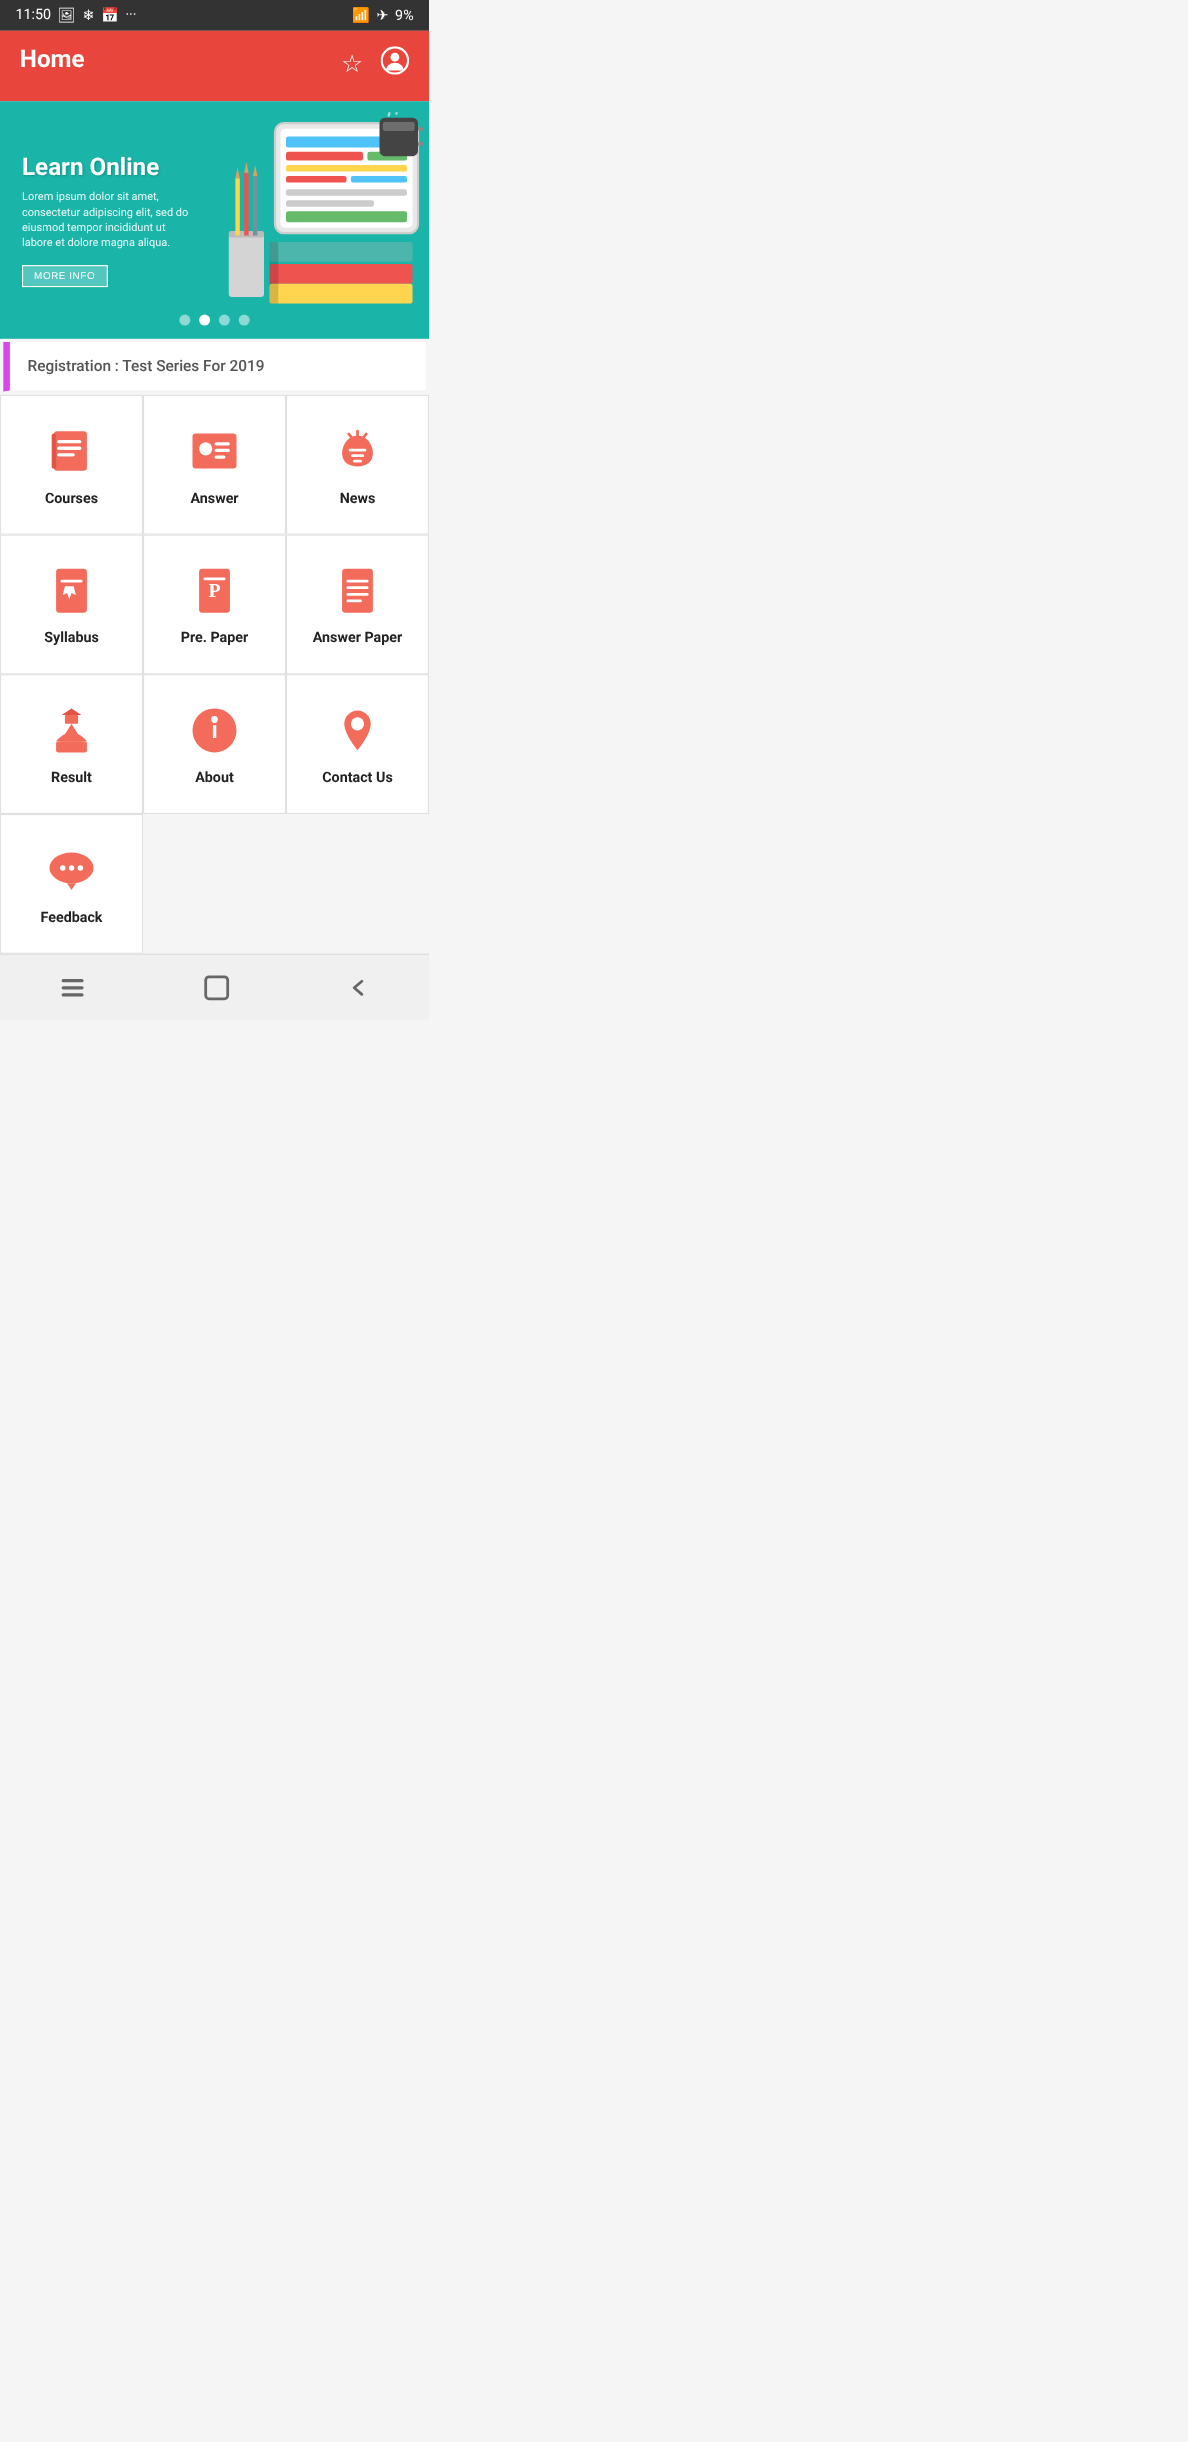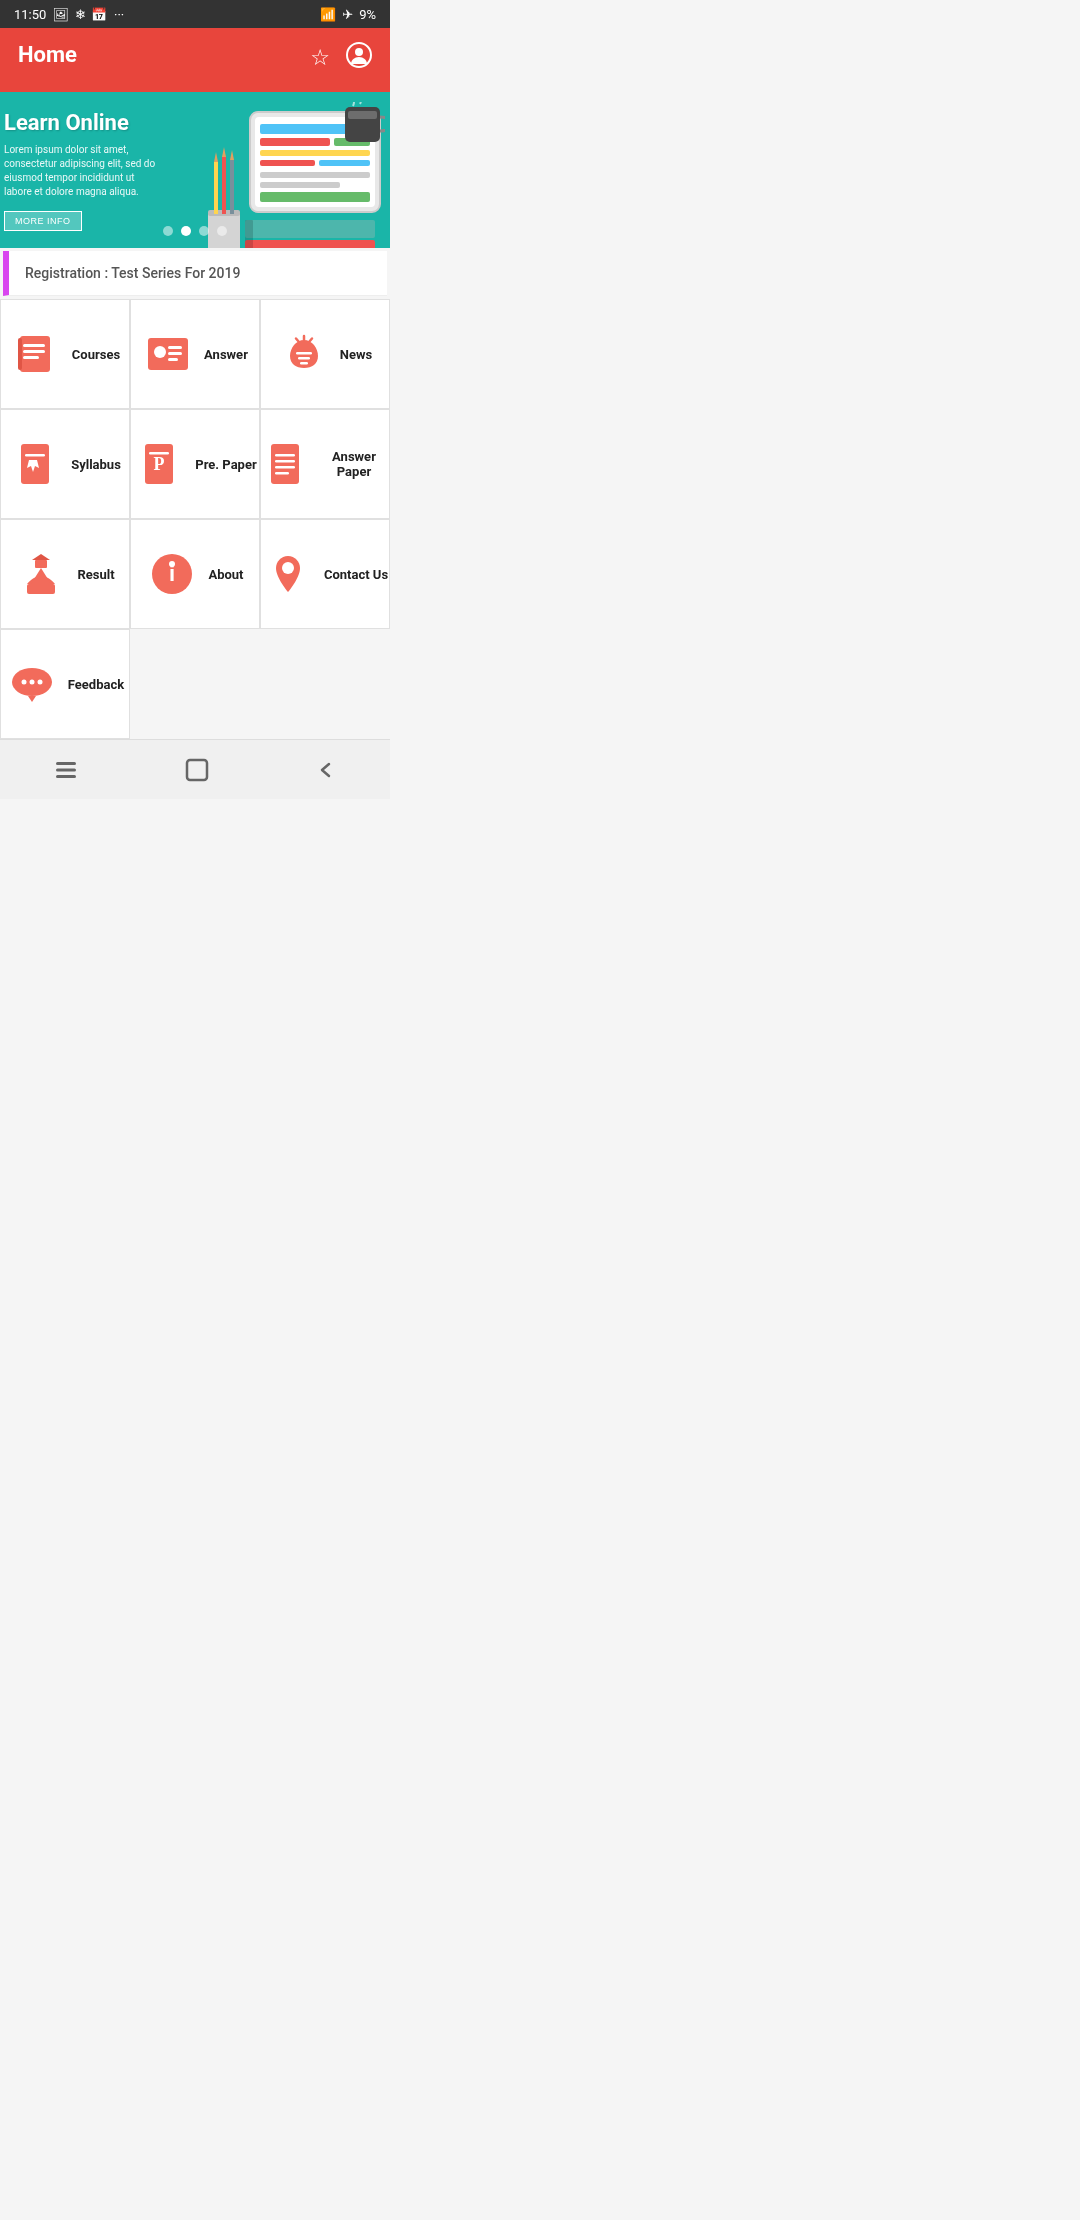--- a/index.html
+++ b/index.html
@@ -46,26 +46,26 @@
     .header-icon {
       font-size: 22px;
       color: #fff;
       cursor: pointer;
     }
 
     
     .banner {
       background: #1ab5a8;
       width: 100%;
-      height: 156px;
+      height: 216px;
       position: relative;
       overflow: hidden;
       display: flex;
       align-items: center;
-      padding: 4px;
+      padding: 20px;
     }
     .banner-text {
       color: #fff;
       z-index: 2;
       flex: 1;
     }
     .banner-text h2 {
       font-size: 22px;
       font-weight: bold;
       margin-bottom: 8px;
@@ -121,23 +121,24 @@
     }
 
     
     .menu-grid {
       display: grid;
       grid-template-columns: repeat(3, 1fr);
       background: #f5f5f5;
     }
     .menu-item {
       display: flex;
+      flex-direction: column;
       align-items: center;
       justify-content: center;
-      padding: 24px 0;
+      padding: 24px 10px;
       background: #fff;
       border: 0.5px solid #e0e0e0;
       cursor: pointer;
       gap: 10px;
       min-height: 110px;
     }
     .menu-icon {
       width: 52px;
       height: 52px;
       display: flex;

